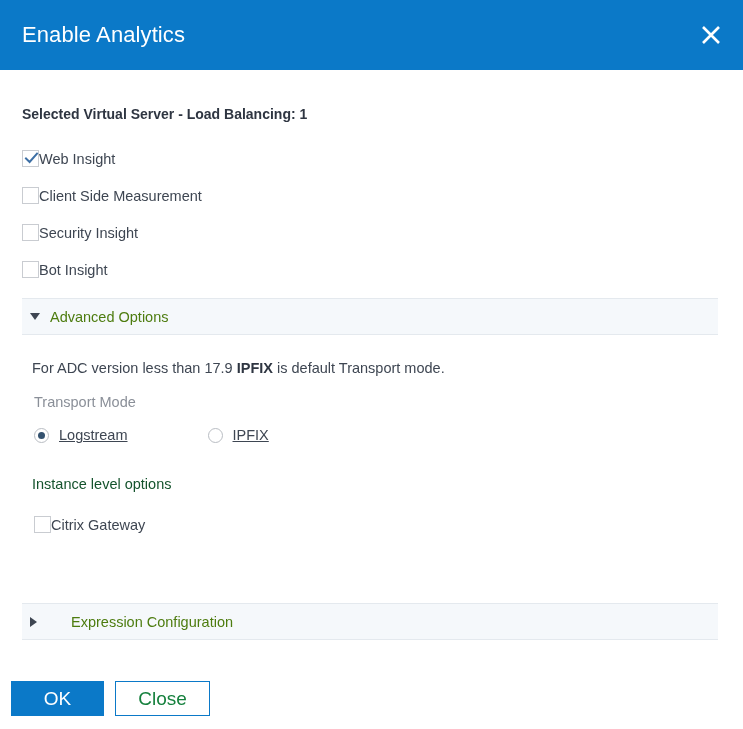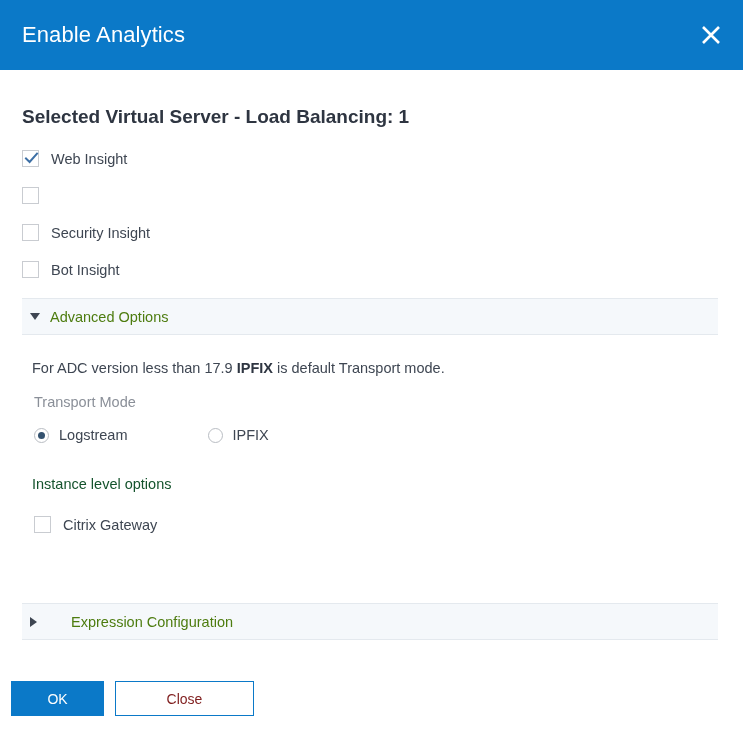--- a/index.html
+++ b/index.html
@@ -67,21 +67,21 @@
     top: 70px;
     width: 743px;
     height: 600px;
     box-sizing: border-box;
   }
 
   .section-heading {
     position: absolute;
     left: 22px;
     top: 36px;
-    font-size: 19px;
+    font-size: 14px;
     font-weight: bold;
     color: #2e3541;
     white-space: nowrap;
   }
 
   
   .check-list {
     position: absolute;
     left: 22px;
     top: 70px;
@@ -100,21 +100,21 @@
     background: #ffffff;
     flex: 0 0 auto;
     position: relative;
   }
   .cb svg {
     position: absolute;
     left: 1px;
     top: 0px;
   }
   .check-label {
-    margin-left: 12px;
+    margin-left: 0;
     font-size: 14.5px;
     color: #3e4652;
     white-space: nowrap;
   }
 
   
   .accordion-bar {
     position: absolute;
     left: 22px;
     width: 696px;
@@ -205,20 +205,21 @@
     width: 7px;
     height: 7px;
     border-radius: 50%;
     background: #34526f;
   }
   .radio-label {
     margin-left: 10px;
     font-size: 14.5px;
     color: #3e4652;
     white-space: nowrap;
+    text-decoration: underline;
   }
 
   
   .instance-list {
     position: absolute;
     left: 34px;
     top: 437px;
   }
   .instance-list .check-row { height: 35px; }
 
@@ -228,38 +229,38 @@
     left: 0;
     top: 670px;
     width: 743px;
     height: 59px;
   }
   .btn {
     position: absolute;
     top: 11px;
     height: 35px;
     font-family: "Liberation Sans", sans-serif;
-    font-size: 14px;
+    font-size: 19px;
     box-sizing: border-box;
     cursor: pointer;
     padding: 6px;
   }
   .btn-primary {
     left: 11px;
     width: 93px;
     background: #0b79c8;
     border: 1px solid #0b79c8;
     color: #ffffff;
   }
   .btn-secondary {
     left: 115px;
-    width: 139px;
+    width: 95px;
     background: #ffffff;
     border: 1px solid #0b79c8;
-    color: #7f1d1d;
+    color: #15803d;
   }
 </style>
 </head>
 <body>
 
 <div class="dialog">
 
   <div class="dialog-header">
     <div class="dialog-title">Enable Analytics</div>
     <button class="close-btn">
@@ -279,20 +280,21 @@
         <span class="cb">
           <svg width="15" height="15" viewBox="0 0 15 15" aria-hidden="true">
             <path d="M2 7.5 L5.6 11 L13 2.6" stroke="#3d6fa5" stroke-width="2" fill="none" stroke-linecap="square"></path>
           </svg>
         </span>
         <span class="check-label">Web Insight</span>
       </div>
 
       <div class="check-row">
         <span class="cb"></span>
+        <span class="check-label">Client Side Measurement</span>
       </div>
 
       <div class="check-row">
         <span class="cb"></span>
         <span class="check-label">Security Insight</span>
       </div>
 
       <div class="check-row">
         <span class="cb"></span>
         <span class="check-label">Bot Insight</span>

